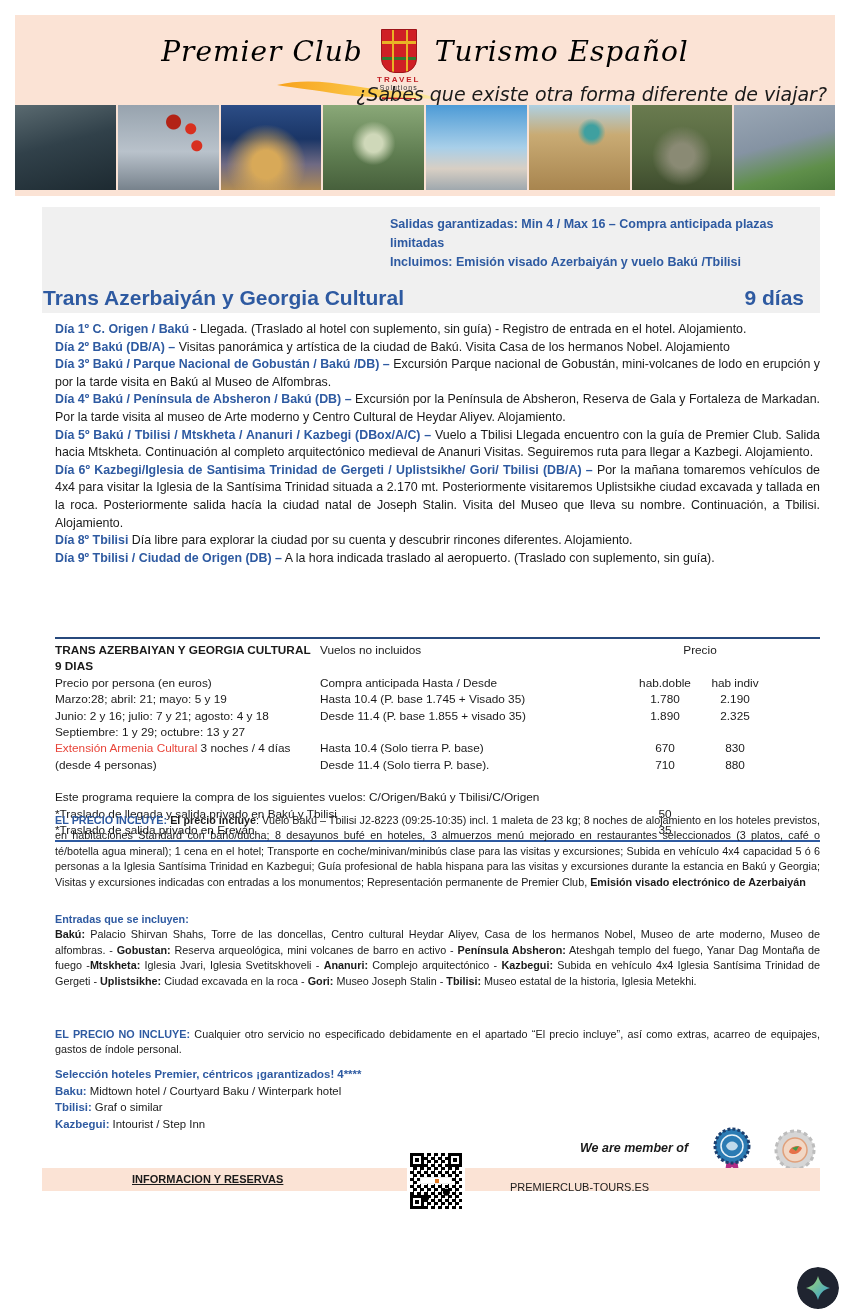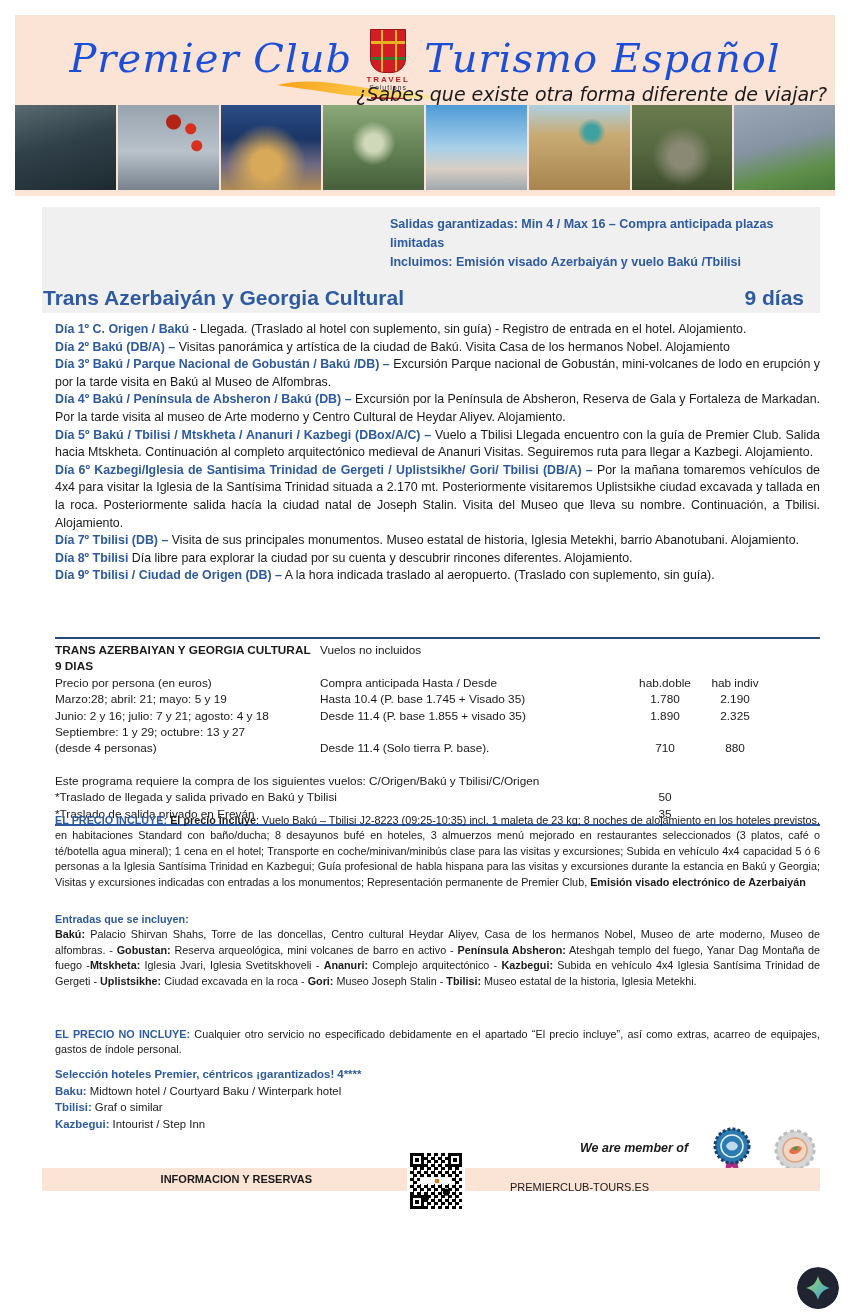--- a/index.html
+++ b/index.html
@@ -2,21 +2,21 @@
 <html><head>
 <meta charset="utf-8">
 <style>
   * { margin:0; padding:0; box-sizing:border-box; }
   body { background:#fff; font-family:"Liberation Sans", sans-serif; }
   .page { position:relative; width:850px; height:1316px; background:#ffffff; overflow:hidden; }
 
   
   .header-band { position:absolute; left:15px; top:15px; width:820px; height:181px; background:#fbe3d5; }
   .logo-row { position:absolute; left:0; top:14px; width:100%; display:flex; justify-content:center; align-items:flex-start; gap:10px; }
-  .brand { font-family:"DejaVu Serif", serif; font-style:italic; font-size:40px; color:#1d4ed8; letter-spacing:1px; margin-top:6px;text-align:center; }
+  .brand { font-family:"DejaVu Serif", serif; font-style:italic; font-size:28px; color:#000000; letter-spacing:1px; margin-top:6px;text-align:center; }
   .crest-wrap { display:flex; flex-direction:column; align-items:center; width:52px; }
   .crest { width:36px; height:44px; background:#cf1f25; border:1px solid #9e1419;
     background-image:
       linear-gradient(90deg, transparent 0 10px, #e9b225 10px 12px, transparent 12px 24px, #e9b225 24px 26px, transparent 26px),
       linear-gradient(0deg, transparent 0 12px, #2f7a2f 12px 15px, transparent 15px 28px, #e9b225 28px 31px, transparent 31px);
     border-radius:0 0 14px 14px; }
   .travel-txt { color:#c01f24; font-size:8px; font-weight:bold; letter-spacing:2px; margin-top:2px; }
   .solutions-txt { color:#333; font-size:7px; letter-spacing:1px; }
   .logo-chip { width:34px; height:6px; background:#c01f24; margin-top:2px; }
   .swoosh { position:absolute; left:262px; top:58px; }
@@ -79,21 +79,21 @@
 
   
   .member-row { position:absolute; left:580px; top:1127px; width:250px; height:46px; }
   .member-label { position:absolute; left:0; top:14px; font-weight:bold; font-style:italic; font-size:12.5px; color:#1a1a1a; }
   .badge { position:absolute; top:0; }
   .badge-blue { left:130px; }
   .badge-gray { left:192px; }
 
   
   .footer-bar { position:absolute; left:42px; top:1168px; width:778px; height:23px; background:#fbe3d5; }
-  .f-left { position:absolute; left:90px; top:5px; width:180px; text-align:right; font-weight:bold; font-size:11px; color:#1a1a1a; }
+  .f-left { position:absolute; left:90px; top:5px; width:180px; text-align:left; font-weight:bold; font-size:11px; color:#1a1a1a;text-decoration:underline; }
   .f-right { position:absolute; left:468px; top:5px; font-weight:normal; font-size:11px; color:#1a1a1a;margin-top:8px; }
 
   
   .qr { position:absolute; left:407px; top:1150px; width:58px; height:62px; background:#fff; padding:3px; }
   .qr-grid { position:relative; width:52px; height:56px;
     background-image:
       radial-gradient(circle at 70% 70%, #000 0 3px, transparent 4px),
       radial-gradient(circle at 30% 80%, #000 0 3px, transparent 4px),
       repeating-conic-gradient(#000 0% 25%, #fff 25% 50%);
     background-size:100% 100%,100% 100%,7px 7px; }
@@ -156,29 +156,29 @@
     </div>
   </div>
 
   <div class="itinerary">
     <p class="day"><span class="lead">Día 1º C. Origen / Bakú</span><span> - Llegada. (Traslado al hotel con suplemento, sin guía) - Registro de entrada en el hotel. Alojamiento.</span></p>
     <p class="day"><span class="lead">Día 2º Bakú (DB/A) –</span><span> Visitas panorámica y artística de la ciudad de Bakú. Visita Casa de los hermanos Nobel. Alojamiento</span></p>
     <p class="day"><span class="lead">Día 3º Bakú / Parque Nacional de Gobustán / Bakú /DB) –</span><span> Excursión Parque nacional de Gobustán, mini-volcanes de lodo en erupción  y por la tarde visita en Bakú al Museo de Alfombras.</span></p>
     <p class="day"><span class="lead">Día 4º Bakú / Península de Absheron / Bakú (DB) –</span><span> Excursión por la Península de Absheron, Reserva de Gala y Fortaleza de Markadan.  Por la tarde visita al museo de Arte moderno  y Centro Cultural de Heydar Aliyev. Alojamiento.</span></p>
     <p class="day"><span class="lead">Día 5º Bakú / Tbilisi / Mtskheta / Ananuri / Kazbegi (DBox/A/C) –</span><span> Vuelo a Tbilisi Llegada encuentro con la guía de Premier Club. Salida hacia Mtskheta. Continuación al completo arquitectónico medieval de Ananuri Visitas. Seguiremos ruta para llegar a Kazbegi. Alojamiento.</span></p>
     <p class="day"><span class="lead">Día 6º Kazbegi/Iglesia de Santisima Trinidad de Gergeti / Uplistsikhe/ Gori/ Tbilisi (DB/A) –</span><span> Por la mañana tomaremos vehículos de 4x4 para visitar la Iglesia de la Santísima Trinidad situada a 2.170 mt. Posteriormente visitaremos Uplistsikhe ciudad excavada y tallada en la roca. Posteriormente salida hacía la ciudad natal de Joseph Stalin. Visita del Museo que lleva su nombre. Continuación, a Tbilisi. Alojamiento.</span></p>
-    <p class="day"><span class="lead">Día 7º Tbilisi (DB) –</span><span> Visita de sus principales monumentos. Museo estatal de historia, Iglesia Metekhi, barrio Abanotubani. Alojamiento.</span></p>
     <p class="day"><span class="lead">Día 8º Tbilisi</span><span> Día libre para explorar la ciudad por su cuenta y descubrir rincones diferentes. Alojamiento.</span></p>
     <p class="day"><span class="lead">Día 9º Tbilisi / Ciudad de Origen (DB) –</span><span> A la hora indicada traslado al aeropuerto. (Traslado con suplemento, sin guía).</span></p>
   </div>
 
   <div class="ptable">
     <div class="trow thead">
       <span class="c1">TRANS AZERBAIYAN Y GEORGIA CULTURAL 9 DIAS</span>
       <span class="c2" style="font-weight:normal">Vuelos no incluidos</span>
+      <span class="precio-span" style="font-weight:normal">Precio</span>
     </div>
     <div class="trow">
       <span class="c1">Precio por persona (en euros)</span>
       <span class="c2">Compra anticipada Hasta / Desde</span>
       <span class="c3">hab.doble</span>
       <span class="c4">hab indiv</span>
     </div>
     <div class="trow">
       <span class="c1">Marzo:28; abril: 21; mayo: 5 y 19</span>
       <span class="c2">Hasta 10.4  (P. base 1.745 + Visado 35)</span>
@@ -189,20 +189,26 @@
       <span class="c1">Junio: 2 y 16; julio: 7 y 21; agosto: 4 y 18</span>
       <span class="c2">Desde 11.4 (P. base 1.855 + visado 35)</span>
       <span class="c3">1.890</span>
       <span class="c4">2.325</span>
     </div>
     <div class="trow">
       <span class="c1">Septiembre: 1 y 29; octubre: 13 y 27</span>
       <span class="c2"></span>
       <span class="c3"></span>
       <span class="c4"></span>
+    </div>
+    <div class="trow">
+      <span class="c1"><span class="red">Extensión Armenia Cultural</span><span> 3 noches / 4 días</span></span>
+      <span class="c2">Hasta 10.4 (Solo tierra P. base)</span>
+      <span class="c3">670</span>
+      <span class="c4">830</span>
     </div>
     <div class="trow">
       <span class="c1">(desde 4 personas)</span>
       <span class="c2">Desde 11.4 (Solo tierra P. base).</span>
       <span class="c3">710</span>
       <span class="c4">880</span>
     </div>
     <div class="tnote">Este programa requiere la compra de los siguientes vuelos: C/Origen/Bakú y Tbilisi/C/Origen</div>
     <div class="trow">
       <span class="c1" style="grid-column:1/3"> *Traslado de llegada y salida privado en Bakú y Tbilisi</span>

